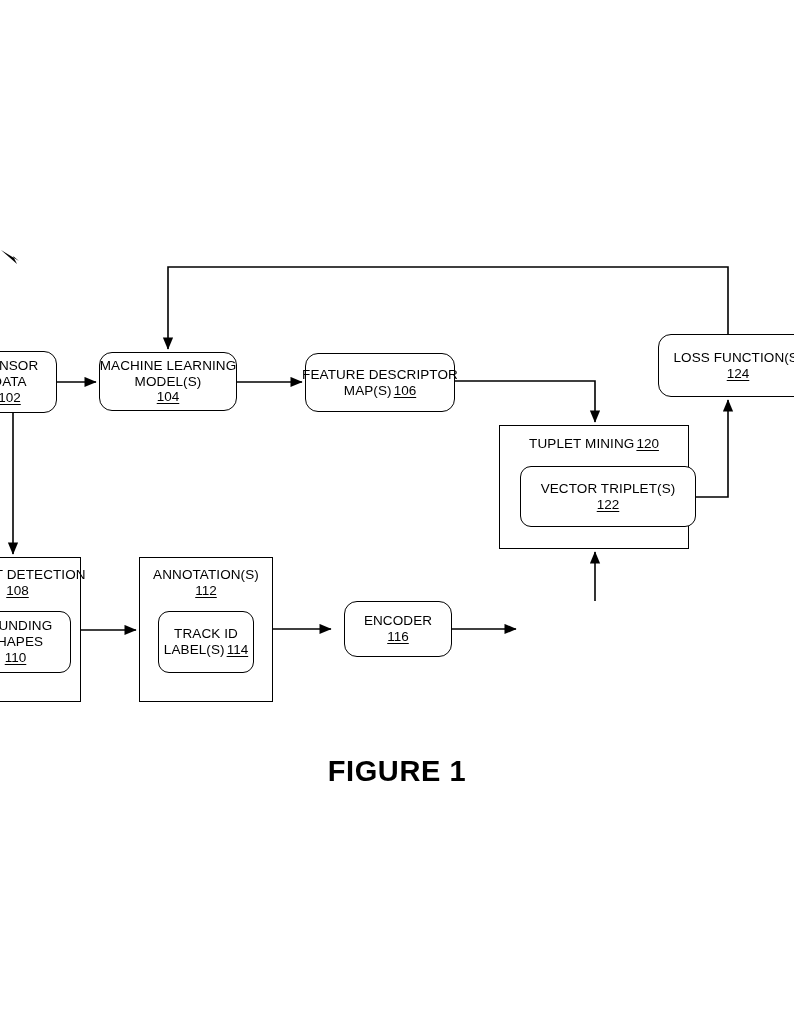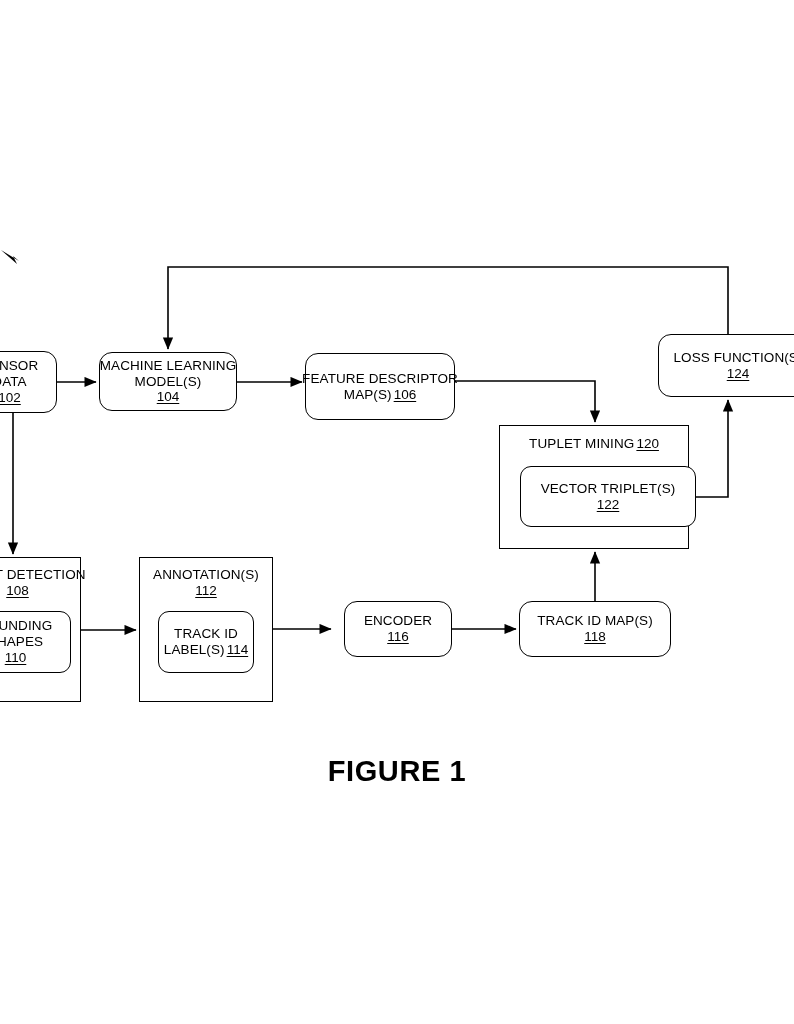--- a/index.html
+++ b/index.html
@@ -59,21 +59,21 @@
   .row {
     display: flex;
     align-items: baseline;
     gap: 2px;
     justify-content: center;
     white-space: nowrap;
   }
   
   #node-sensor-data      { left: -38px;  top: 351px; width: 95px;  height: 62px; }
   #node-ml-model         { left: 99px;   top: 352px; width: 138px; height: 59px; }
-  #node-feature-map      { left: 305px;  top: 353px; width: 150px; height: 67px; text-align: center; }
+  #node-feature-map      { left: 305px;  top: 353px; width: 150px; height: 59px; text-align: center; }
   #node-loss-function    { left: 658px;  top: 334px; width: 160px; height: 63px; }
   #node-tuplet-mining    { left: 499px;  top: 425px; width: 190px; height: 124px;
                            justify-content: flex-start; padding-top: 10px; }
   #node-vector-triplet   { left: 520px;  top: 466px; width: 176px; height: 61px; }
   #node-object-detection { left: -46px;  top: 557px; width: 127px; height: 145px;
                            justify-content: flex-start; padding-top: 9px; }
   #node-bounding-shapes  { left: -40px;  top: 611px; width: 111px; height: 62px; }
   #node-annotations      { left: 139px;  top: 557px; width: 134px; height: 145px;
                            justify-content: flex-start; padding-top: 9px; }
   #node-track-id-label   { left: 158px;  top: 611px; width: 96px;  height: 62px; }
@@ -197,24 +197,20 @@
       <span class="lbl l2">Label(s)</span>
       <span class="ref">114</span>
     </div>
   </div>
 
   <div class="node rounded" id="node-encoder">
     <div class="lbl l1">Encoder</div>
     <div class="ref">116</div>
   </div>
 
-  <div class="node rounded" id="node-track-id-map">
-    <div class="lbl l1">Track ID Map(s)</div>
-    <div class="ref">118</div>
-  </div>
 
   <svg id="lead-arrow" viewBox="0 0 26 26" xmlns="http://www.w3.org/2000/svg">
     <path d="M1,2 L17,16 L13,8 L19,13 z" fill="#000"></path>
   </svg>
 
   <div id="figure-caption">Figure 1</div>
 
 </div>
 
 </body></html>

